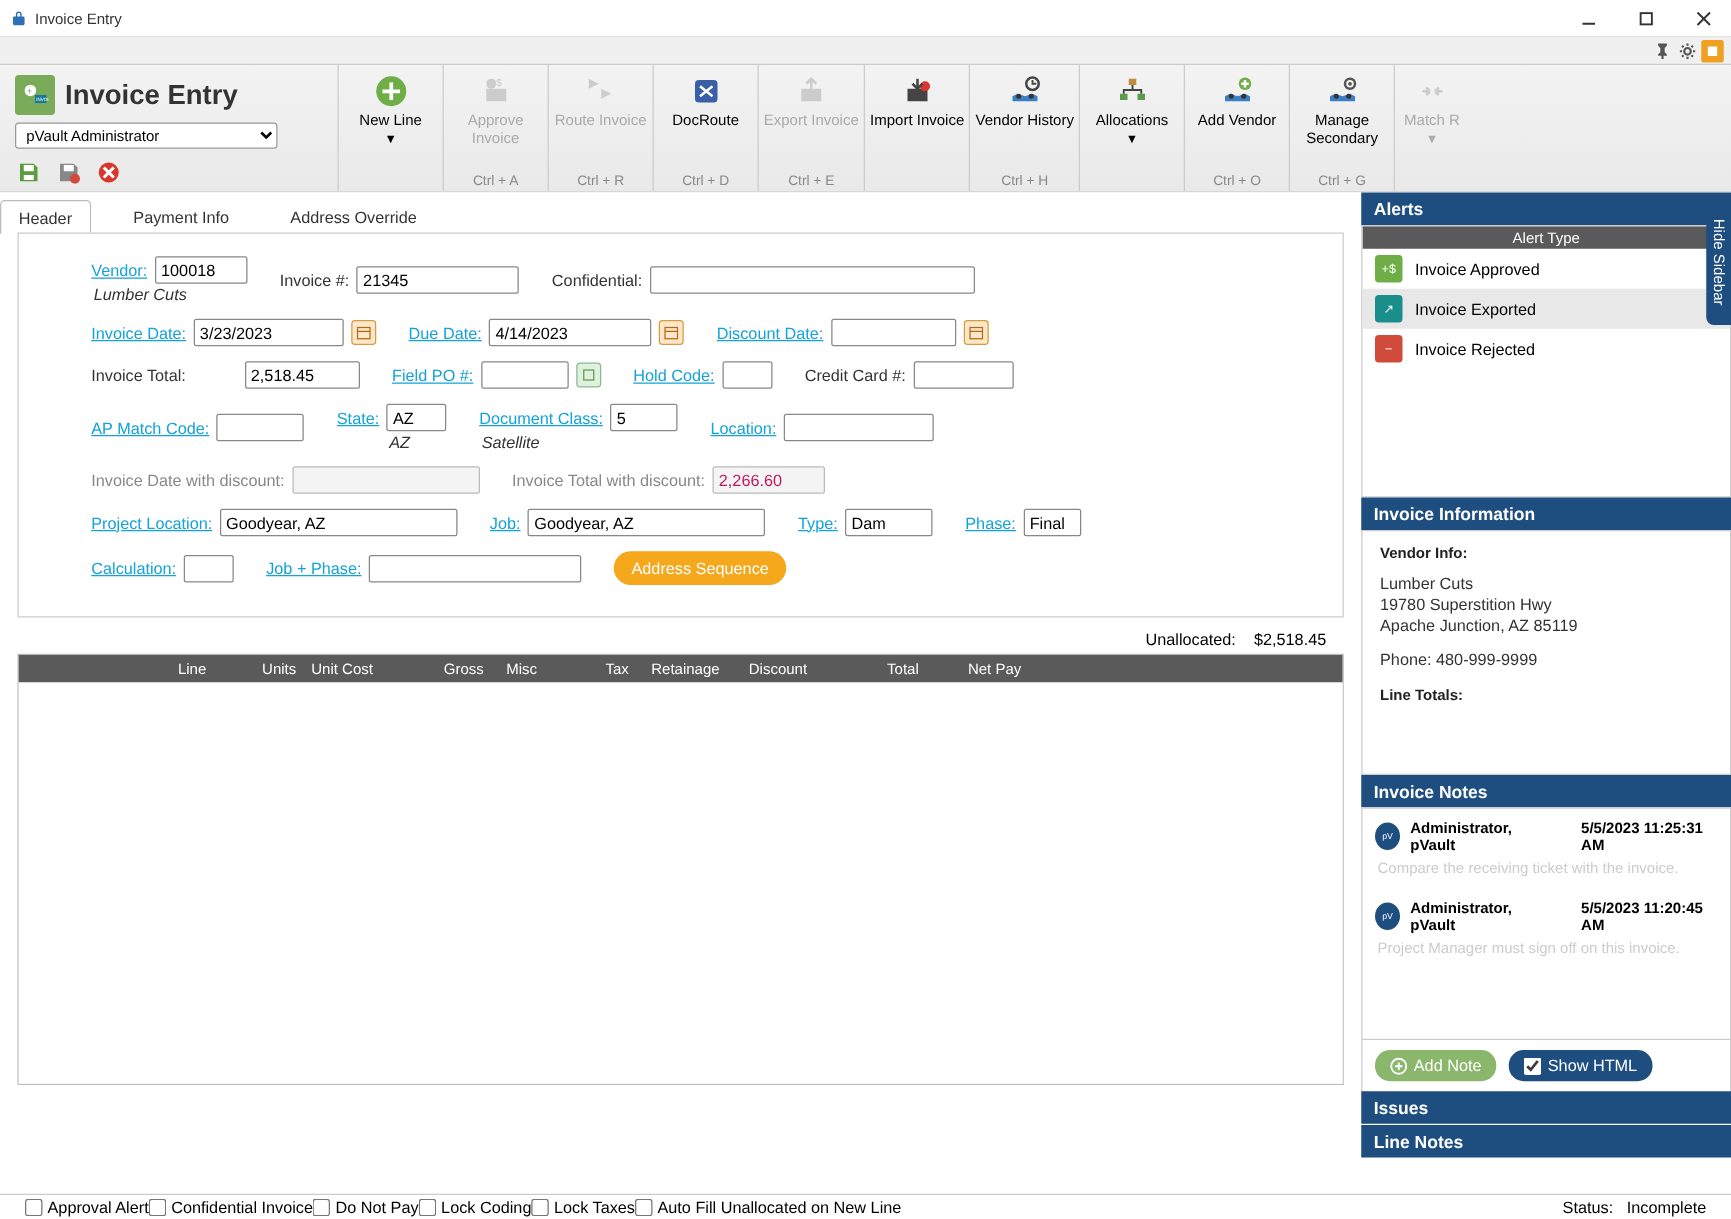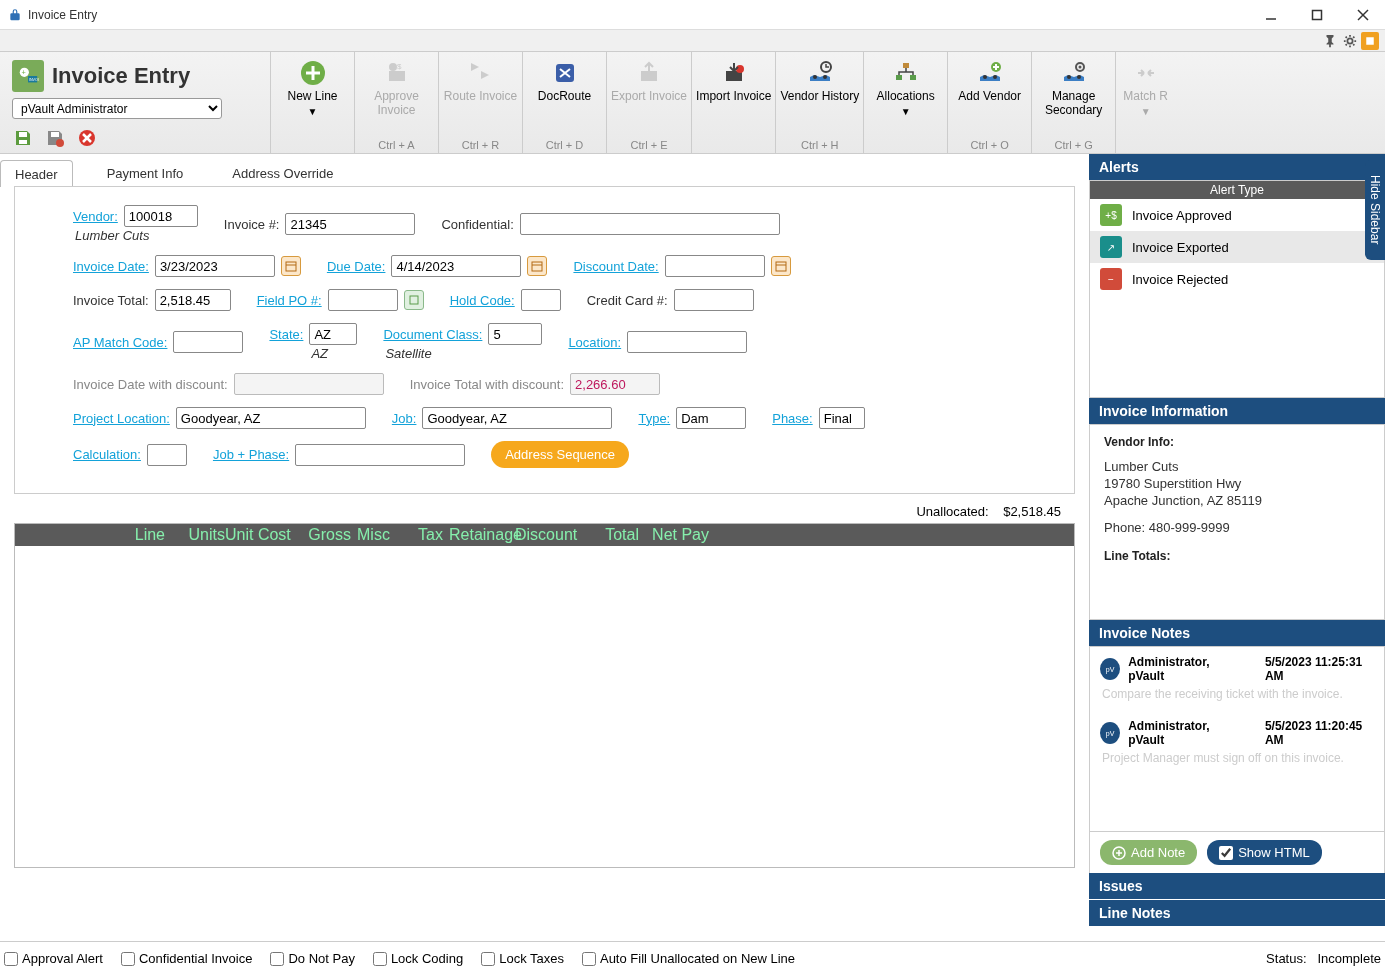--- a/index.html
+++ b/index.html
@@ -53,26 +53,26 @@
 .inp.ro { background: #f4f4f4; color: #be185d; border-color: #bbb; }
 .cal-btn { width: 20px; height: 20px; display: flex; align-items: center; justify-content: center; border: 1px solid #d79a3e; border-radius: 3px; background: #fce7ca; }
 .subtext { font-style: italic; font-size: 13px; color: #333; margin-left: 2px; }
 .address-seq-btn { background: #f6a81c; color: #fff; border: none; border-radius: 14px; padding: 6px 14px; font-size: 13px; }
 
 
 .unalloc-bar { text-align: right; padding: 4px 28px 4px 0; font-size: 13px; }
 
 
 .grid-wrap { margin: 0 14px; border: 1px solid #bbb; height: 345px; background: #fff; display: flex; flex-direction: column; }
-.grid-head { background: #5a5a5a; color: #86efac; height: 22px; display: flex; align-items: center; font-size: 16px; padding-left: 90px; }
+.grid-head { background: #5a5a5a; color: #ffffff; height: 22px; display: flex; align-items: center; font-size: 12px; padding-left: 90px; gap: 12px; }
 .grid-head span { text-align: right; }
 .grid-body { flex: 1; background: #fff; }
 
 
-.bottom-bar { position: absolute; left: 0; right: 0; bottom: 0; height: 34px; border-top: 1px solid #ccc; display: flex; align-items: center; padding: 0 4px; gap: 18px; background: #fff; }
+.bottom-bar { position: absolute; left: 0; right: 0; bottom: 0; height: 20px; border-top: 1px solid #ccc; display: flex; align-items: center; padding: 0 20px; background: #fff; }
 .bottom-bar label { font-size: 13px; display: flex; align-items: center; gap: 4px; }
 .bottom-bar .status { margin-left: auto; font-size: 13px; }
 
 
 .sidebar { position: absolute; right: 0; top: 154px; bottom: 34px; width: 296px; display: flex; flex-direction: column; background: #fff; }
 .hide-sidebar-tab { position: absolute; right: 0; top: 160px; width: 20px; height: 100px; background: #1d4e7f; color: #fff; writing-mode: vertical-rl; text-align: center; font-size: 12px; border-radius: 6px 0 0 6px; display: flex; align-items: center; justify-content: center; z-index: 5; }
 .side-section-head { background: #1d4e7f; color: #fff; padding: 5px 10px; font-size: 14px; font-weight: 600; }
 .alerts-body { background: #fff; border: 1px solid #ccc; height: 218px; overflow: auto; }
 .alerts-head2 { background: #5a5a5a; color: #fff; font-size: 12px; text-align: center; padding: 2px 0; }
 .alert-row { display: flex; align-items: center; gap: 10px; padding: 5px 10px; font-size: 13px; }
@@ -375,21 +375,21 @@
                 <rect x="1" y="2" width="10" height="9" fill="none" stroke="#b36a14"></rect>
                 <line x1="1" y1="5" x2="11" y2="5" stroke="#b36a14"></line>
               </svg>
             </div>
         </div>
       </div>
 
       <div class="form-row">
         <div class="field">
           <span class="lbl plain">Invoice Total:</span>
-          <input class="inp" style="width: 76px;" value="2,518.45">
+          <input class="inp" style="width: 92px; margin-left: 41px;" value="2,518.45">
         </div>
         <div class="field">
           <span class="lbl">Field PO #:</span>
           <input class="inp" style="width: 70px;" value="">
           <div class="cal-btn" style="background:#e0f0e0;border-color:#8ab98a">
               <svg width="12" height="12" viewBox="0 0 12 12">
                 <rect x="2" y="2" width="8" height="8" fill="none" stroke="#5a9c4a"></rect>
               </svg>
             </div>
         </div>

